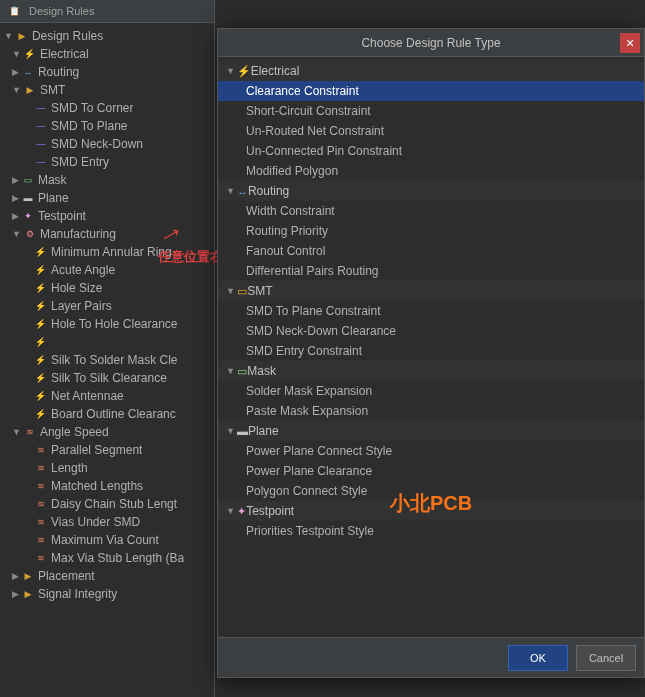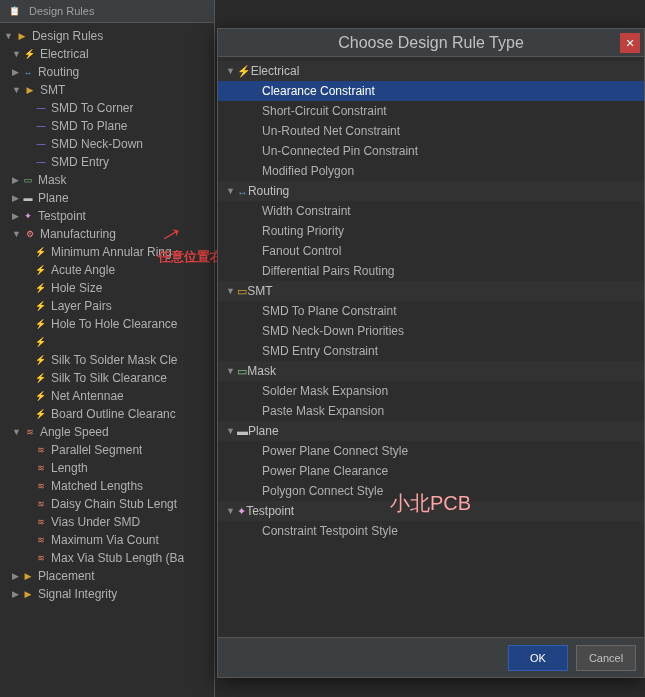--- a/index.html
+++ b/index.html
@@ -138,21 +138,21 @@
       display: flex;
       align-items: center;
       justify-content: center;
       position: relative;
       border-bottom: 1px solid #555;
       flex-shrink: 0;
     }
 
     .modal-title {
       color: #c0c0c0;
-      font-size: 16px;
+      font-size: 12px;
       text-align: center;
     }
 
     .modal-close {
       position: absolute;
       right: 4px;
       top: 4px;
       width: 20px;
       height: 20px;
       background: #c04040;
@@ -202,35 +202,35 @@
     .modal-section-header {
       display: flex;
       align-items: center;
       padding: 3px 8px;
       color: #c0c0c0;
       font-size: 12px;
       background: #323232;
     }
 
     .modal-item {
-      padding: 3px 8px 3px 44px;
+      padding: 3px 8px 3px 28px;
       color: #b0b0b0;
       cursor: pointer;
       font-size: 12px;
     }
     .modal-item.selected {
       background: #214283;
       color: #fff;
     }
 
     .watermark-text {
       position: absolute;
-      color: #fca5a5;
+      color: #f97316;
       font-size: 20px;
-      font-weight: normal;
+      font-weight: bold;
       pointer-events: none;
     }
 
     
     ::-webkit-scrollbar { width: 8px; }
     ::-webkit-scrollbar-track { background: #2d2d2d; }
     ::-webkit-scrollbar-thumb { background: #555; border-radius: 3px; }
   </style>
 </head>
 <body>
@@ -495,21 +495,21 @@
         <div class="modal-item"><span>Width Constraint</span></div>
         <div class="modal-item"><span>Routing Priority</span></div>
         <div class="modal-item"><span>Fanout Control</span></div>
         <div class="modal-item"><span>Differential Pairs Routing</span></div>
         <div class="modal-section-header">
           <span style="color:#888;margin-right:2px;font-size:9px">▼</span>
           <span style="color:#d4a030;font-size:11px">▭</span>
           <span>SMT</span>
         </div>
         <div class="modal-item"><span>SMD To Plane Constraint</span></div>
-        <div class="modal-item"><span>SMD Neck-Down Priorities</span></div>
+        <div class="modal-item"><span>SMD Neck-Down Clearance</span></div>
         <div class="modal-item"><span>SMD Entry Constraint</span></div>
         <div class="modal-section-header">
           <span style="color:#888;margin-right:2px;font-size:9px">▼</span>
           <span style="color:#80c080;font-size:11px">▭</span>
           <span>Mask</span>
         </div>
         <div class="modal-item"><span>Solder Mask Expansion</span></div>
         <div class="modal-item"><span>Paste Mask Expansion</span></div>
         <div class="modal-section-header">
           <span style="color:#888;margin-right:2px;font-size:9px">▼</span>
@@ -517,21 +517,21 @@
           <span>Plane</span>
         </div>
         <div class="modal-item"><span>Power Plane Connect Style</span></div>
         <div class="modal-item"><span>Power Plane Clearance</span></div>
         <div class="modal-item"><span>Polygon Connect Style</span></div>
         <div class="modal-section-header">
           <span style="color:#888;margin-right:2px;font-size:9px">▼</span>
           <span style="color:#e0a0e0;font-size:11px">✦</span>
           <span>Testpoint</span>
         </div>
-        <div class="modal-item"><span>Constraint Testpoint Style</span></div>
+        <div class="modal-item"><span>Priorities Testpoint Style</span></div>
       </div>
     <div class="modal-footer">
       <button class="modal-btn primary">OK</button>
       <button class="modal-btn">Cancel</button>
     </div>
   </div>
 </div>
 
 <div class="watermark-text" style="left:390px; top:490px;">小北PCB</div>
 

